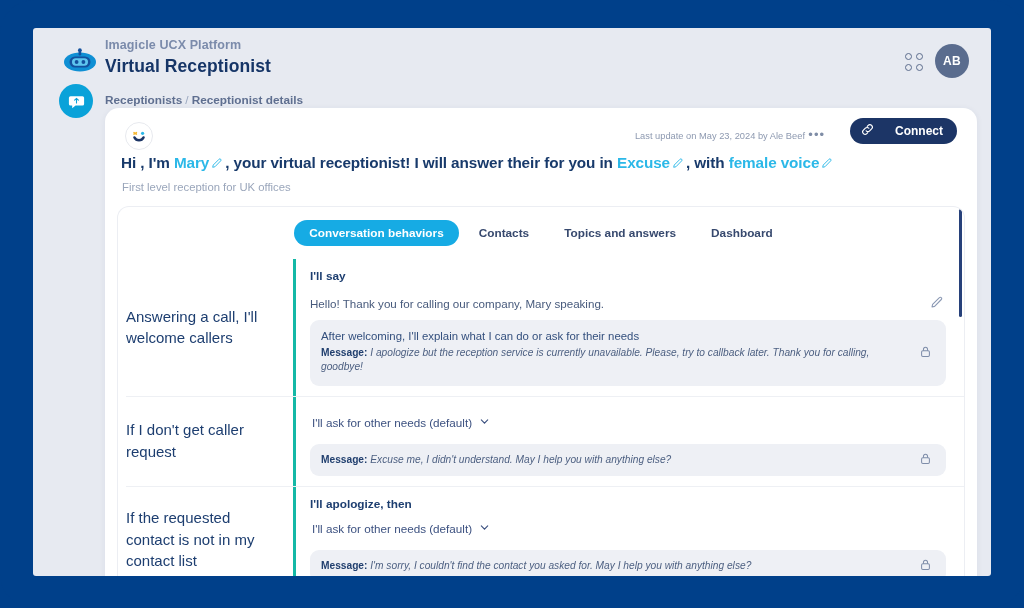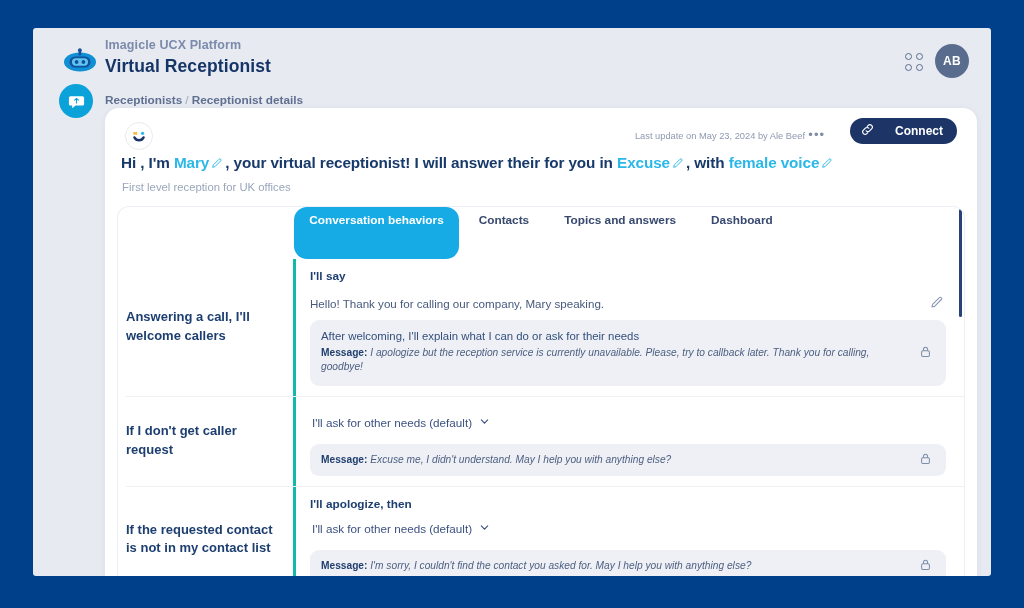--- a/index.html
+++ b/index.html
@@ -120,36 +120,36 @@
     position: absolute;
     left: 12px; top: 98px; right: 12px; bottom: 0;
     background: #fff;
     border-radius: 12px 12px 0 0;
     border: 1px solid #eceef3;
     border-bottom: none;
     overflow: hidden;
   }
   .tabs {
     position: relative; height: 52px;
-    display: flex; justify-content: center; gap: 5px;
+    display: flex; align-items: center; justify-content: center; gap: 5px;
   }
   .tab {
     font-size: 11.8px; font-weight: bold; color: #37496e;
     padding: 6px 15px; border-radius: 13px; cursor: pointer;
     white-space: nowrap;
   }
   .tab.active { background: #16abe4; color: #fff; }
 
   .rows { position: relative; }
   .row { display: flex; position: relative; }
   .row-label {
     width: 175px; flex: none;
     padding: 10px 18px 10px 8px;
     display: flex; align-items: center;
-    font-size: 13px; font-weight: bold; color: #1d3e70;
+    font-size: 15px; font-weight: normal; color: #1d3e70;
     line-height: 1.45;
   }
   .row-body {
     flex: 1; position: relative;
     border-left: 3px solid #14b8a6;
     padding: 10px 18px 10px 14px;
   }
   .row-sep { height: 1px; background: #eef0f4; margin-left: 8px; }
 
   .say-title {

